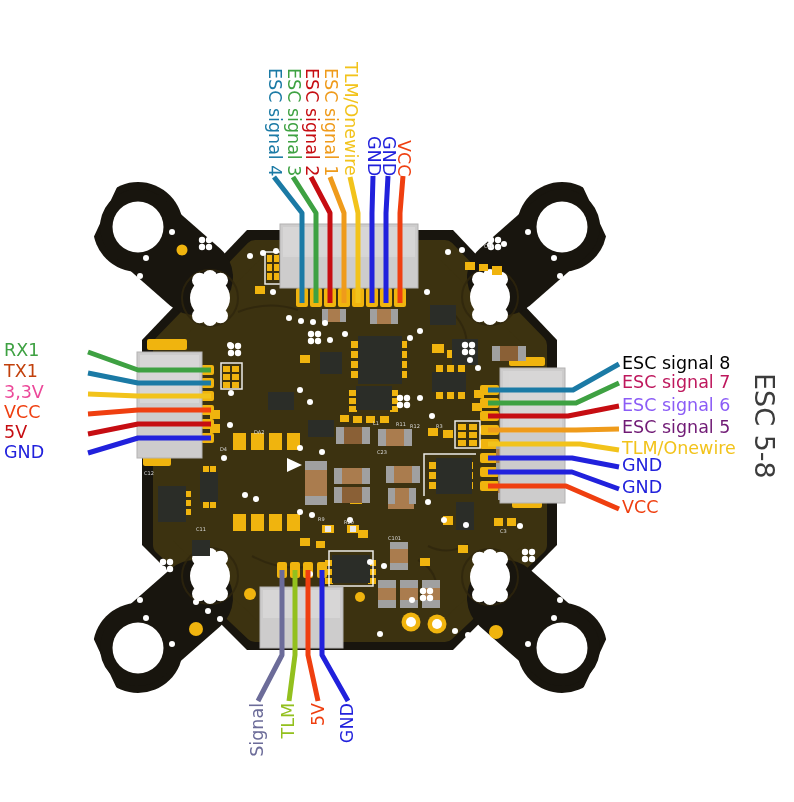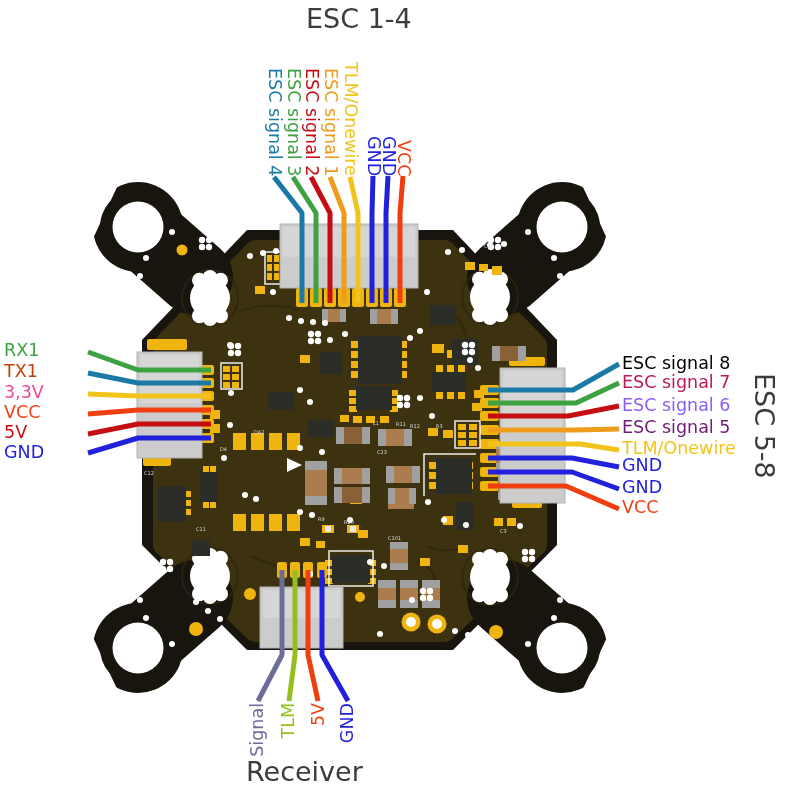--- a/index.html
+++ b/index.html
@@ -502,23 +502,21 @@
     <path stroke="#2121dc" d="M488 472 L572 472 L619 489"></path>
     <path stroke="#ef3f10" d="M488 486 L566 486 L619 509"></path>
 
     <path stroke="#6c6c99" d="M282 570 L282 655 L258 701"></path>
     <path stroke="#93c01e" d="M295 570 L295 655 L289 701"></path>
     <path stroke="#ef3f10" d="M308 570 L308 655 L318 701"></path>
     <path stroke="#2121dc" d="M322 570 L322 655 L348 701"></path>
   </g>
 </svg>
 
-  <div class="title" style="left: 306px; top: 4px; color: rgb(60, 60, 60);">ESC 1-4</div>
   <div class="title vtitle" style="left: 749px; top: 373px; color: rgb(60, 60, 60);">ESC 5-8</div>
-  <div class="title" style="left: 246px; top: 757px; color: rgb(60, 60, 60);">Receiver</div>
 
   <div class="lbl vdown" style="left: 264px; bottom: 626px; color: rgb(27, 122, 165);">ESC signal 4</div>
   <div class="lbl vdown" style="left: 283px; bottom: 626px; color: rgb(62, 161, 66);">ESC signal 3</div>
   <div class="lbl vdown" style="left: 301px; bottom: 626px; color: rgb(198, 13, 18);">ESC signal 2</div>
   <div class="lbl vdown" style="left: 320px; bottom: 626px; color: rgb(239, 155, 27);">ESC signal 1</div>
   <div class="lbl vdown" style="left: 340px; bottom: 626px; color: rgb(242, 195, 27);">TLM/Onewire</div>
   <div class="lbl vdown" style="left: 363px; bottom: 626px; color: rgb(33, 33, 220);">GND</div>
   <div class="lbl vdown" style="left: 378px; bottom: 626px; color: rgb(33, 33, 220);">GND</div>
   <div class="lbl vdown" style="left: 393px; bottom: 626px; color: rgb(239, 63, 16);">VCC</div>
 

